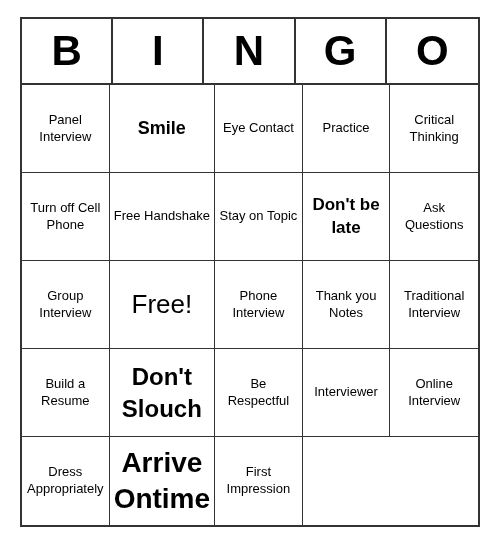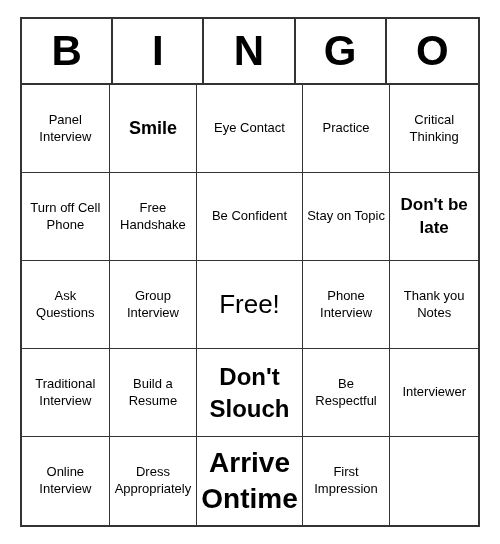--- a/index.html
+++ b/index.html
@@ -89,21 +89,20 @@
       <div class="bingo-header-cell">O</div>
     </div>
   <div class="bingo-grid">
   <div class="bingo-cell">Panel Interview</div>
       <div class="bingo-cell large-text">Smile</div>
       <div class="bingo-cell">Eye Contact</div>
       <div class="bingo-cell">Practice</div>
       <div class="bingo-cell">Critical Thinking</div>
       <div class="bingo-cell">Turn off Cell Phone</div>
       <div class="bingo-cell">Free Handshake</div>
-      <div class="bingo-cell">Be Confident</div>
       <div class="bingo-cell">Stay on Topic</div>
       <div class="bingo-cell medium-text">Don't be late</div>
       <div class="bingo-cell">Ask Questions</div>
       <div class="bingo-cell">Group Interview</div>
       <div class="bingo-cell free">Free!</div>
       <div class="bingo-cell">Phone Interview</div>
       <div class="bingo-cell">Thank you Notes</div>
       <div class="bingo-cell">Traditional Interview</div>
       <div class="bingo-cell">Build a Resume</div>
       <div class="bingo-cell dont-slouch">Don't Slouch</div>

